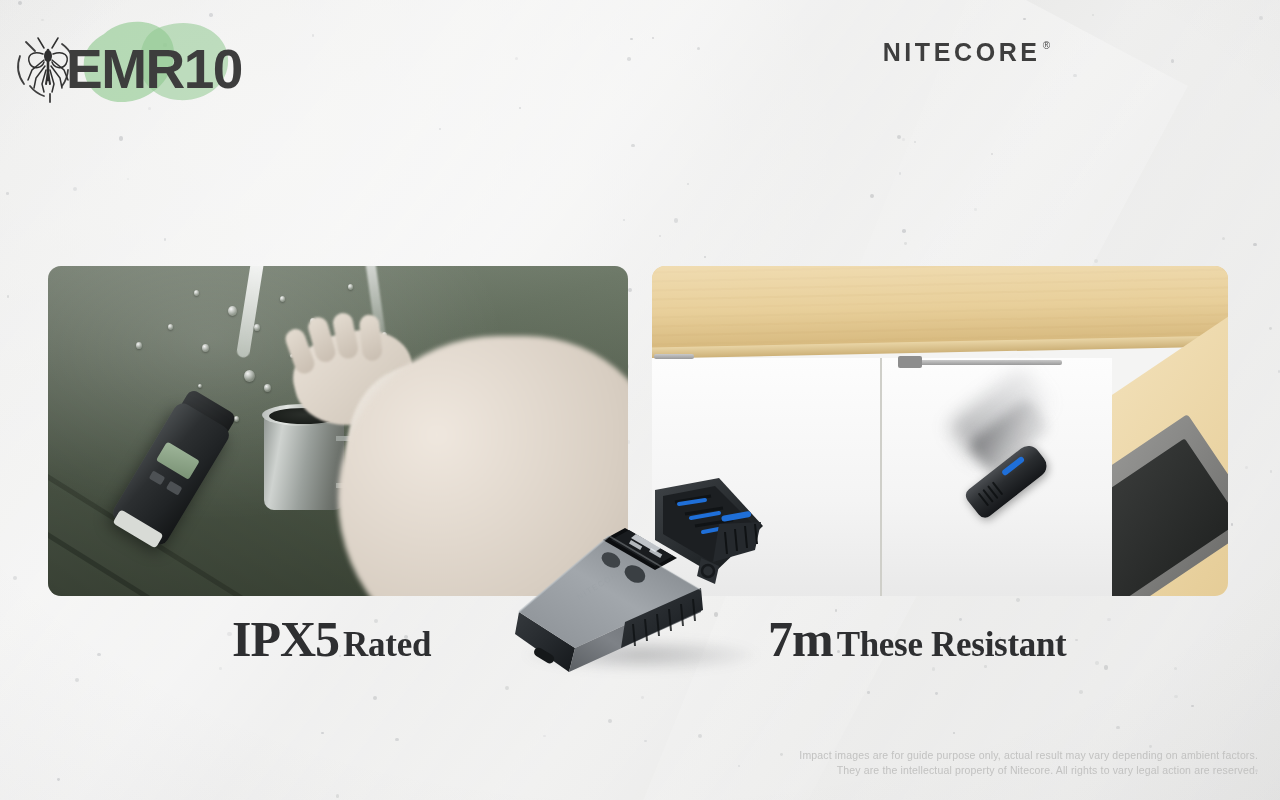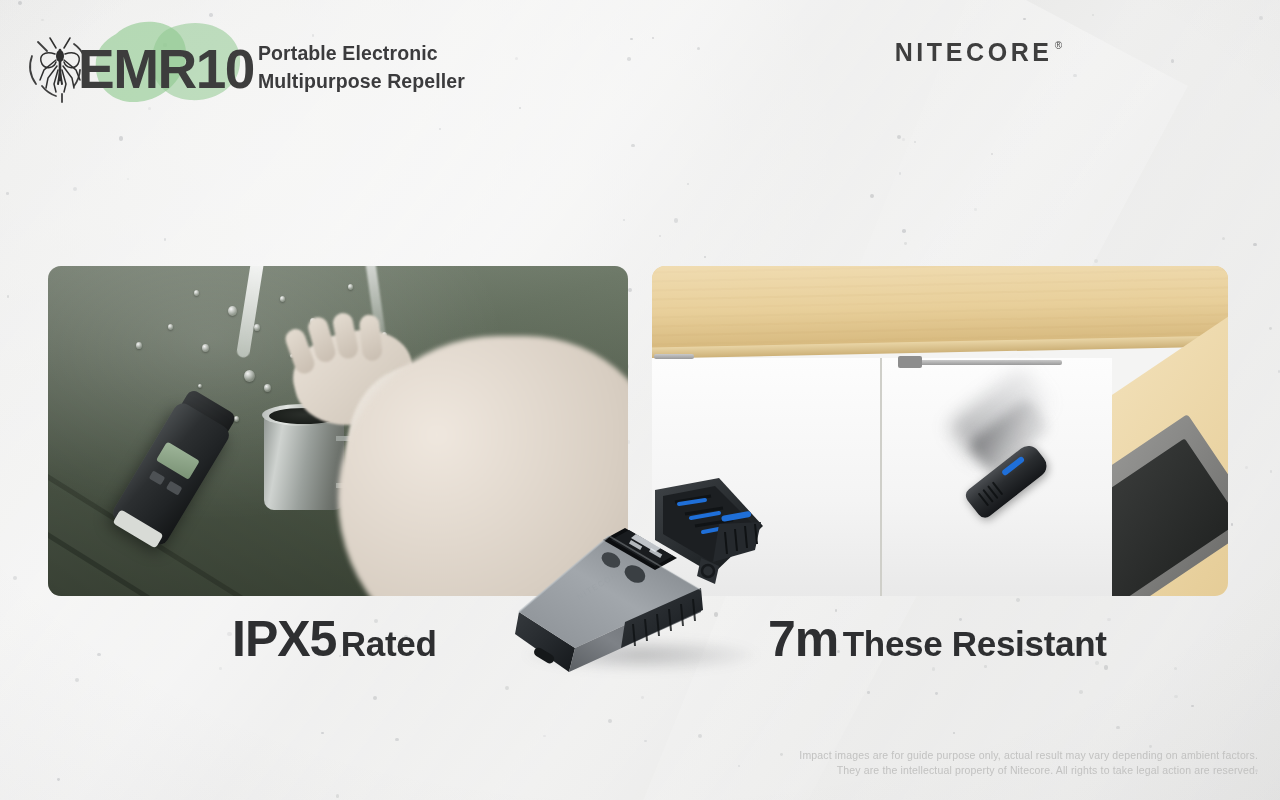--- a/index.html
+++ b/index.html
@@ -38,21 +38,21 @@
   }
   .vignette {
     position: absolute; inset: 0;
     background: radial-gradient(ellipse 1500px 950px at 50% 42%, rgba(0,0,0,0) 48%, rgba(90,90,95,.10) 100%);
     pointer-events: none;
   }
   .speck-layer { position: absolute; inset: 0; pointer-events: none; }
   .speck { position: absolute; width: 3px; height: 3px; border-radius: 50%; background: rgba(120,125,130,.45); }
 
   
-  .header { position: absolute; left: 12px; top: 0; width: 1076px; height: 120px; }
+  .header { position: absolute; left: 0; top: 0; width: 1076px; height: 120px; }
 
   .brandmark { position: absolute; left: 8px; top: 22px; width: 250px; height: 86px; }
   .blob-svg { position: absolute; left: 52px; top: -2px; }
   .mosquito-svg { position: absolute; left: 2px; top: 4px; }
   .model-name {
     position: absolute; left: 58px; top: 20px;
     font-size: 55px; font-weight: 700; letter-spacing: -1.5px;
     color: #3d3d3d; line-height: 1;
   }
 
@@ -246,21 +246,21 @@
     background: linear-gradient(180deg, #4b4e52 0%, #2a2d30 45%, #15171a 100%);
     box-shadow: 0 3px 8px rgba(0,0,0,.35);
   }
   .fd-blue {
     position: absolute; left: 44px; top: 6px; width: 26px; height: 6px;
     border-radius: 3px; background: #1f6fd8;
   }
   .fd-vent { position: absolute; width: 2px; height: 16px; background: rgba(10,12,14,.75); border-radius: 1px; }
 
   
-  .caption { position: absolute; white-space: nowrap; color: #2e2f31; line-height: 1; }
+  .caption { position: absolute; white-space: nowrap; color: #2e2f31; line-height: 1; font-family: Liberation Serif, serif; }
   .caption .big { font-size: 50px; font-weight: 700; letter-spacing: -1px; }
   .caption .small { font-size: 35px; font-weight: 700; letter-spacing: -.3px; }
 
   .caption-left  { left: 232px; top: 614px; }
   .caption-right { left: 768px; top: 614px; }
 
   
   .hero { position: absolute; left: 505px; top: 462px; width: 270px; height: 230px; }
   .hero-shadow {
     position: absolute; left: 18px; top: 176px; width: 236px; height: 34px;
@@ -471,24 +471,20 @@
           <path d="M35 40 L26 52 L24 62"></path>
           <path d="M41 40 L50 52 L52 62"></path>
           <path d="M36 44 L32 58 L34 66"></path>
           <path d="M40 44 L44 58 L42 66"></path>
         </g>
       </svg>
 
       <div class="model-name">EMR10</div>
     </div>
 
-    <div class="tagline">
-      <div>Portable Electronic</div>
-      <div>Multipurpose Repeller</div>
-    </div>
 
     <div class="nitecore-logo">
       <span class="nitecore-word">NITECORE</span>
       <span class="nitecore-reg">®</span>
     </div>
   </div>
 
   <div class="panel panel-left">
     <div class="deck"></div>
     <div class="deck-slats" id="deck-slats">
@@ -698,16 +694,16 @@
 
       <text x="74" y="138" fill="#9aa0a5" font-family="Liberation Sans, sans-serif" font-size="8" letter-spacing="1.5" opacity=".55" transform="rotate(-31 74 138)">NITECORE</text>
 
       <path d="M14 150 L104 74" stroke="#b9bfc4" stroke-width="2" fill="none" opacity=".6"></path>
       <path d="M104 74 L196 128" stroke="#b9bfc4" stroke-width="1.5" fill="none" opacity=".35"></path>
     </svg>
   </div>
 
   <div class="disclaimer">
     <div>Impact images are for guide purpose only, actual result may vary depending on ambient factors.</div>
-    <div>They are the intellectual property of Nitecore. All rights to take legal action are reserved.</div>
+    <div>They are the intellectual property of Nitecore. All rights to vary legal action are reserved.</div>
   </div>
 
 </div>
 
 </body></html>

